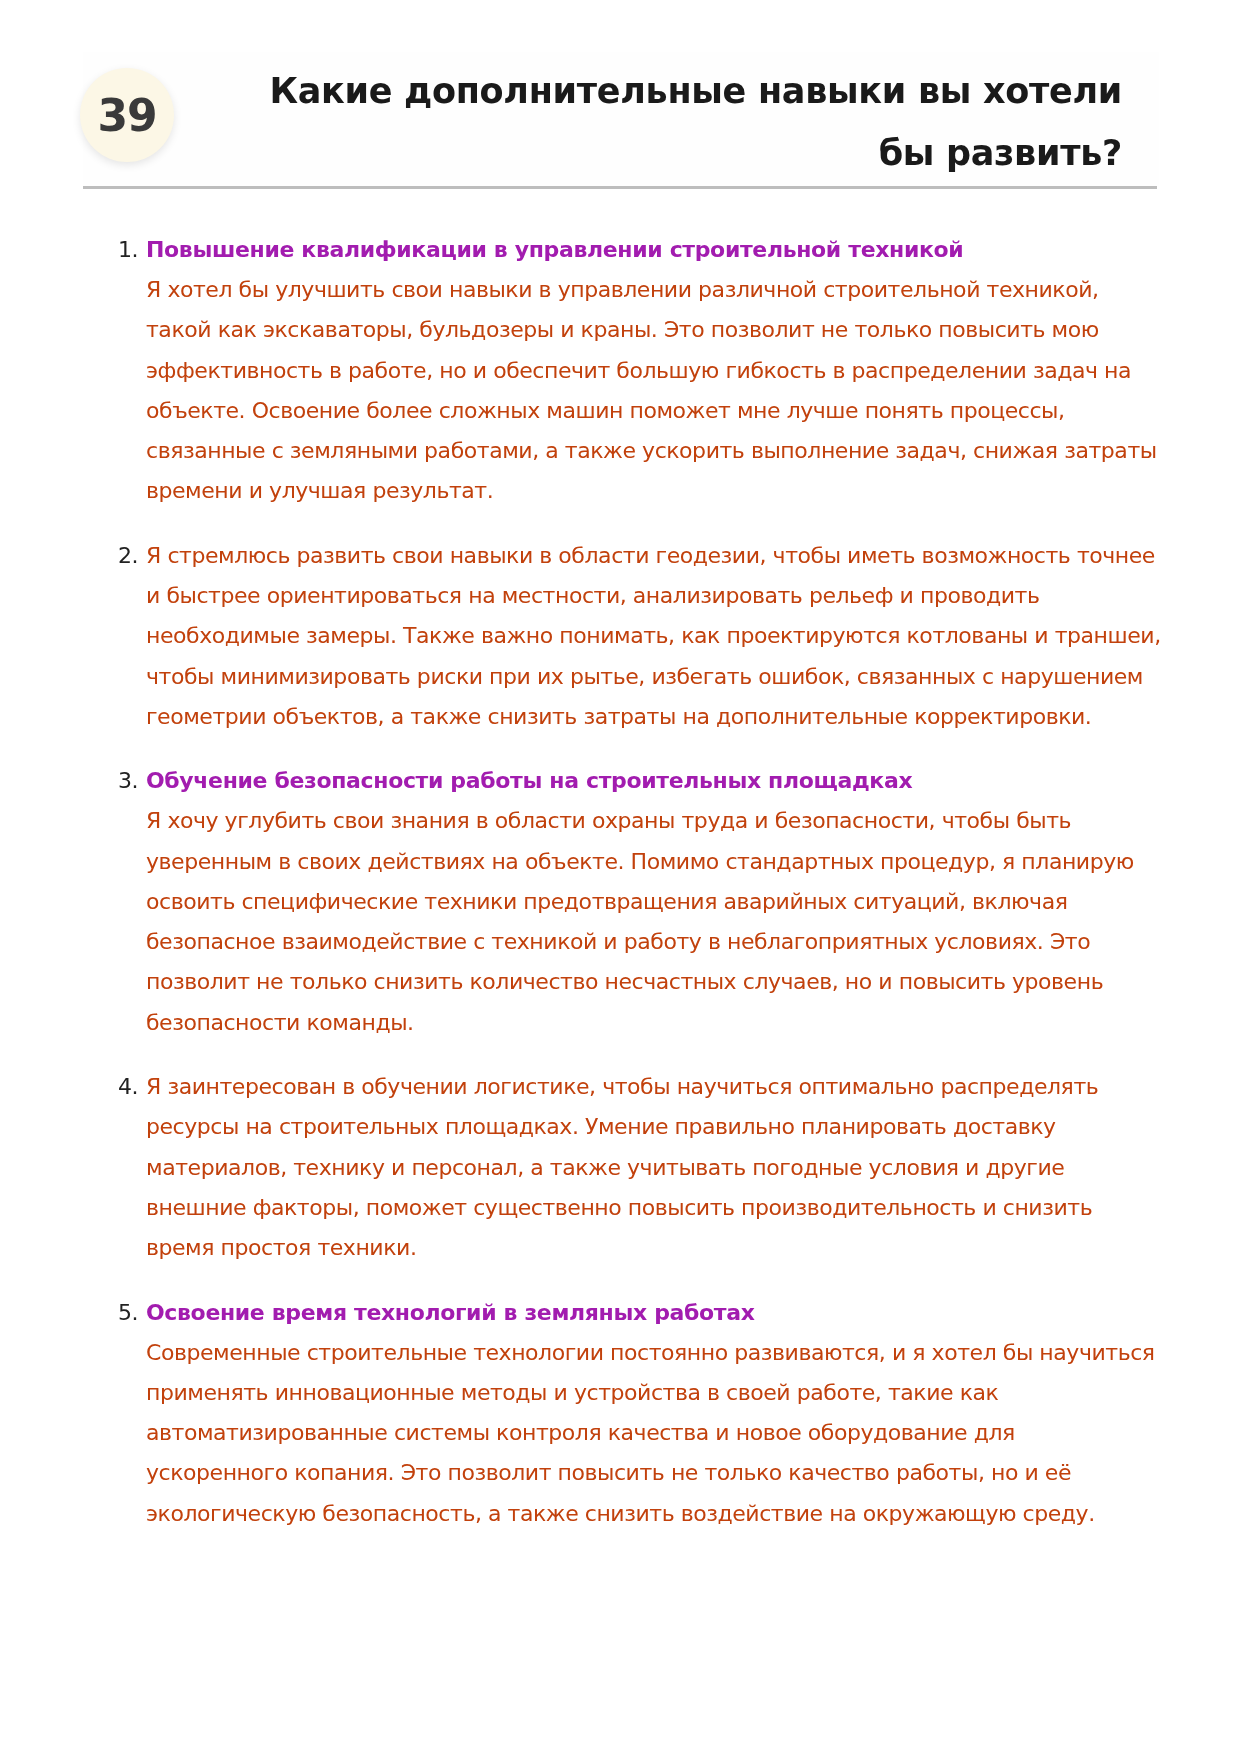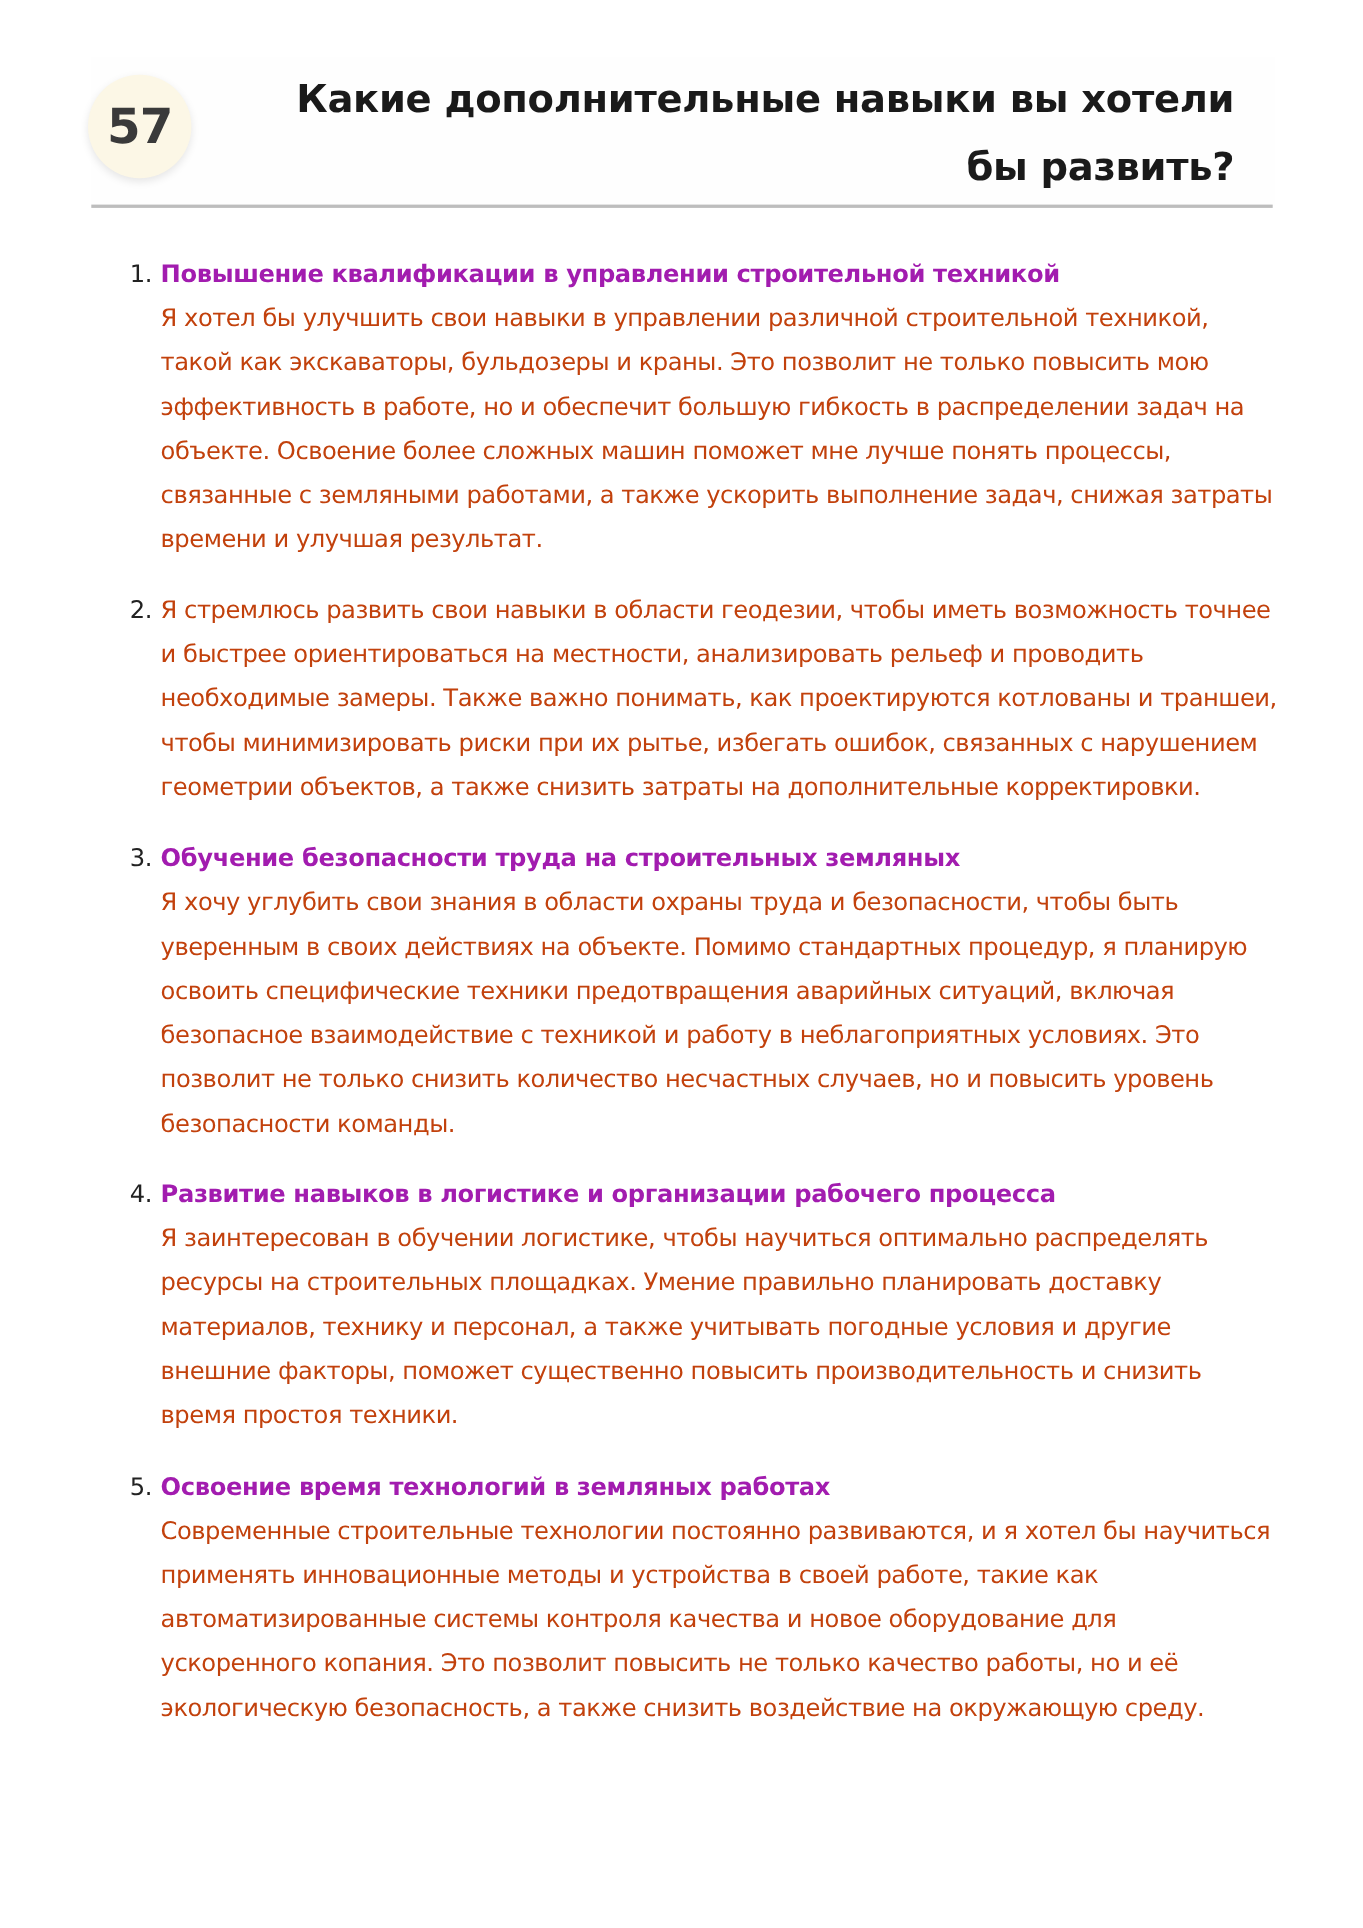--- a/index.html
+++ b/index.html
@@ -102,45 +102,44 @@
       letter-spacing: -0.45px;
       word-spacing: 0px;
     }
   </style>
 </head>
 <body>
 
 <div class="header"></div>
 
 <div class="badge">
-  <span>57</span>
+  <span>39</span>
 </div>
 
 <h1 class="title">Какие дополнительные навыки вы хотели бы развить?</h1>
 
 <div class="rule"></div>
 
 <ol class="list">
   <li class="item">
     <span class="item-num">1.</span>
     <span class="item-heading">Повышение квалификации в управлении строительной техникой</span>
     <span class="item-body">Я хотел бы улучшить свои навыки в управлении различной строительной техникой, такой как экскаваторы, бульдозеры и краны. Это позволит не только повысить мою эффективность в работе, но и обеспечит большую гибкость в распределении задач на объекте. Освоение более сложных машин поможет мне лучше понять процессы, связанные с земляными работами, а также ускорить выполнение задач, снижая затраты времени и улучшая результат.</span>
   </li>
   <li class="item">
     <span class="item-num">2.</span>
     <span class="item-body">Я стремлюсь развить свои навыки в области геодезии, чтобы иметь возможность точнее и быстрее ориентироваться на местности, анализировать рельеф и проводить необходимые замеры. Также важно понимать, как проектируются котлованы и траншеи, чтобы минимизировать риски при их рытье, избегать ошибок, связанных с нарушением геометрии объектов, а также снизить затраты на дополнительные корректировки.</span>
   </li>
   <li class="item">
     <span class="item-num">3.</span>
-    <span class="item-heading">Обучение безопасности труда на строительных земляных</span>
+    <span class="item-heading">Обучение безопасности работы на строительных площадках</span>
     <span class="item-body">Я хочу углубить свои знания в области охраны труда и безопасности, чтобы быть уверенным в своих действиях на объекте. Помимо стандартных процедур, я планирую освоить специфические техники предотвращения аварийных ситуаций, включая безопасное взаимодействие с техникой и работу в неблагоприятных условиях. Это позволит не только снизить количество несчастных случаев, но и повысить уровень безопасности команды.</span>
   </li>
   <li class="item">
     <span class="item-num">4.</span>
-    <span class="item-heading">Развитие навыков в логистике и организации рабочего процесса</span>
     <span class="item-body">Я заинтересован в обучении логистике, чтобы научиться оптимально распределять ресурсы на строительных площадках. Умение правильно планировать доставку материалов, технику и персонал, а также учитывать погодные условия и другие внешние факторы, поможет существенно повысить производительность и снизить время простоя техники.</span>
   </li>
   <li class="item">
     <span class="item-num">5.</span>
     <span class="item-heading">Освоение время технологий в земляных работах</span>
     <span class="item-body">Современные строительные технологии постоянно развиваются, и я хотел бы научиться применять инновационные методы и устройства в своей работе, такие как автоматизированные системы контроля качества и новое оборудование для ускоренного копания. Это позволит повысить не только качество работы, но и её экологическую безопасность, а также снизить воздействие на окружающую среду.</span>
   </li>
 </ol>
 
 </body></html>

